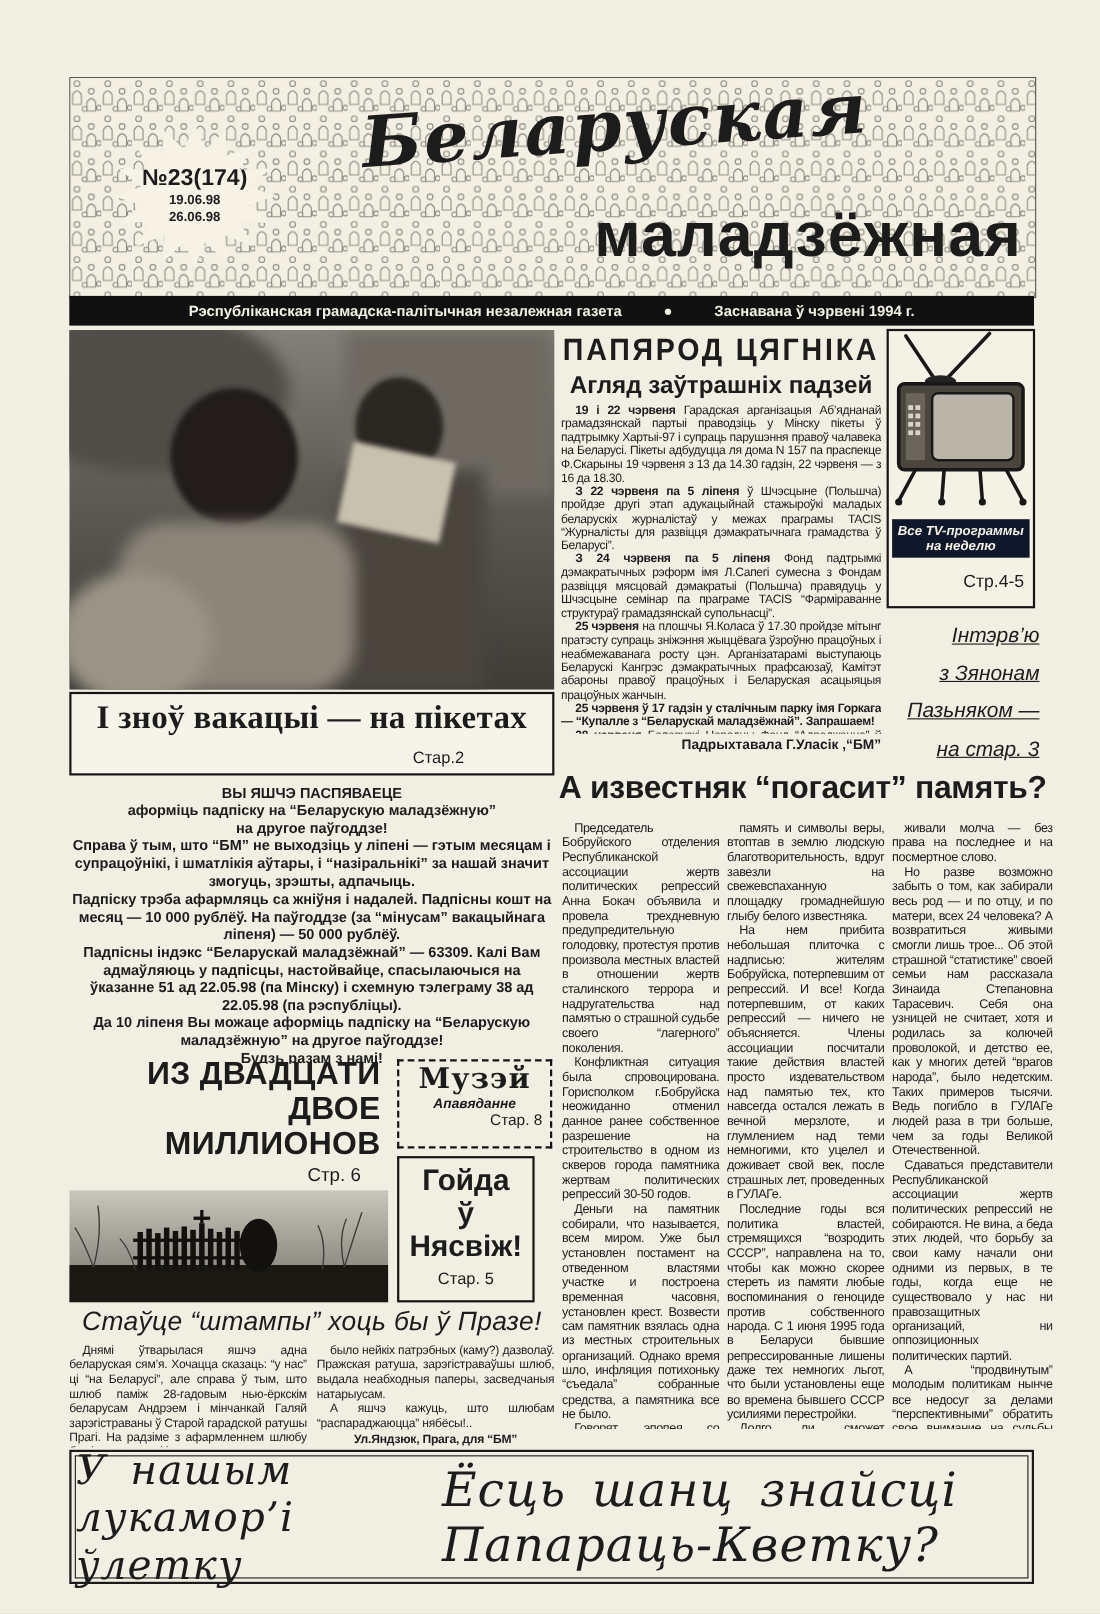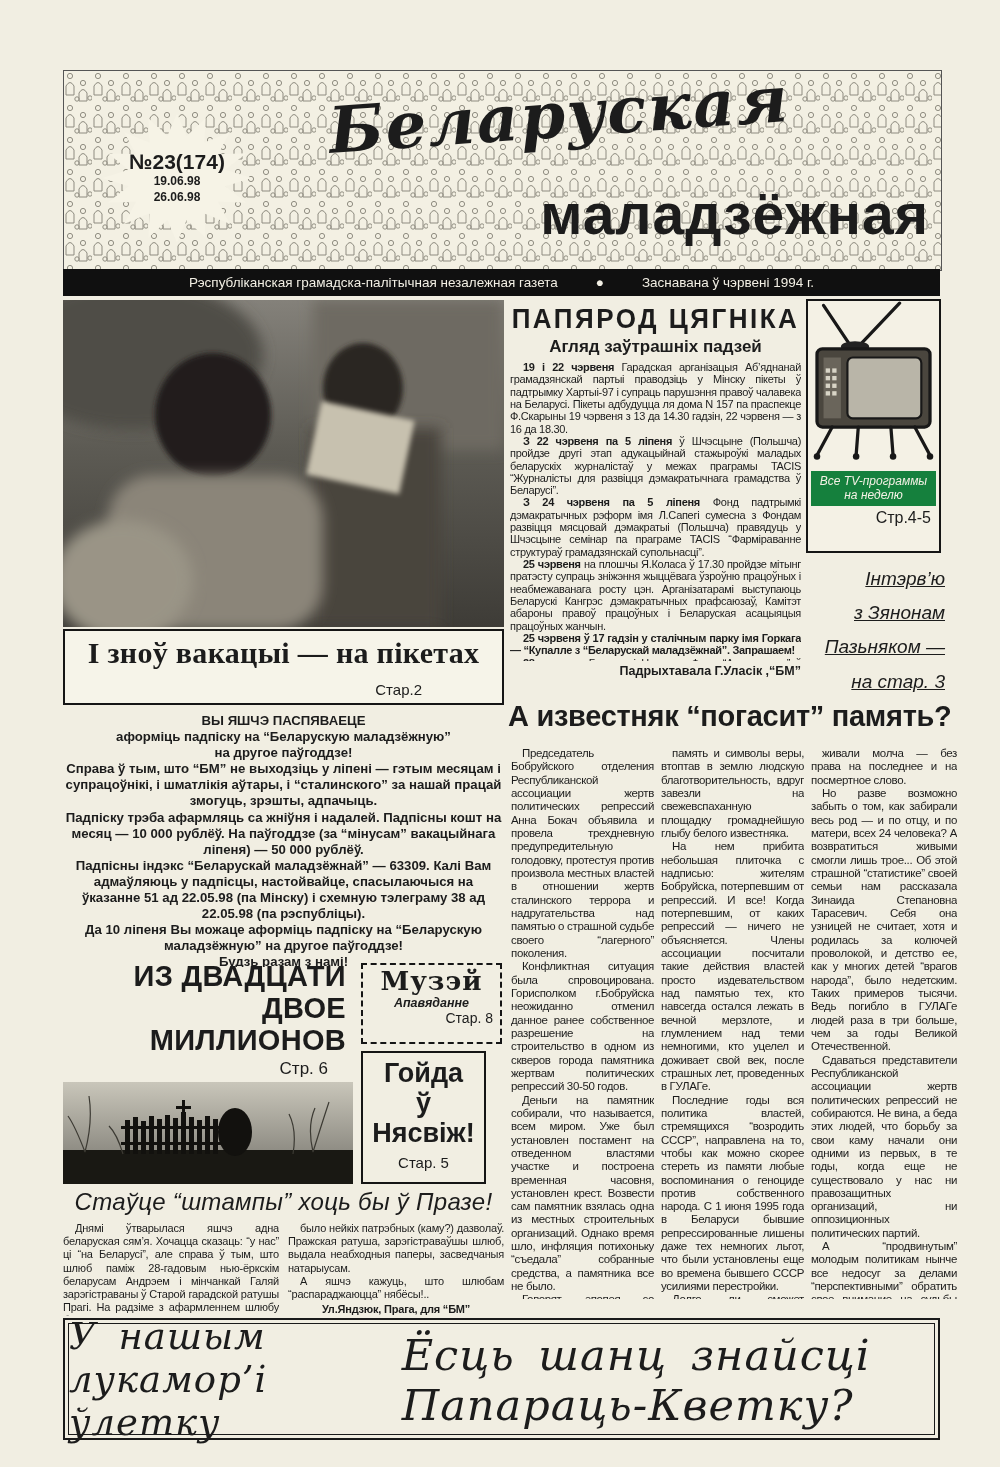--- a/index.html
+++ b/index.html
@@ -12,21 +12,21 @@
          clip-path:polygon(100% 50%,82.4% 56.4%,96.2% 69.1%,77.4% 68.3%,85.4% 85.4%,68.3% 77.4%,69.1% 96.2%,56.4% 82.4%,50% 100%,43.6% 82.4%,30.9% 96.2%,31.7% 77.4%,14.6% 85.4%,22.6% 68.3%,3.8% 69.1%,17.6% 56.4%,0% 50%,17.6% 43.6%,3.8% 30.9%,22.6% 31.7%,14.6% 14.6%,31.7% 22.6%,30.9% 3.8%,43.6% 17.6%,50% 0%,56.4% 17.6%,69.1% 3.8%,68.3% 22.6%,85.4% 14.6%,77.4% 31.7%,96.2% 30.9%,82.4% 43.6%);
          display:flex;flex-direction:column;align-items:center;justify-content:center;
          filter:drop-shadow(0 0 1px #000) drop-shadow(0 0 1px #000);}
   .badge .issue{font-weight:bold;font-size:21px;}
   .badge .dates{font-weight:bold;font-size:12px;line-height:1.3;text-align:center;}
   .m-title1{position:absolute;left:205px;top:6px;width:580px;text-align:center;
             font-family:"DejaVu Serif",serif;font-style:italic;font-weight:bold;font-size:64px;
             transform:rotate(-4deg);letter-spacing:2px;}
   .m-title2{position:absolute;right:12px;top:110px;font-size:57px;font-weight:bold;letter-spacing:1px;}
   .strip{position:absolute;left:63px;top:269px;width:877px;height:27px;background:#101010;color:#f2efe4;
-         display:flex;align-items:center;justify-content:center;gap:38px;font-size:13.5px;font-weight:normal;}
+         display:flex;align-items:center;justify-content:center;gap:38px;font-size:13.5px;font-weight:bold;}
   
   .lead-photo{position:absolute;left:63px;top:300px;width:441px;height:327px;}
   .caption-box{position:absolute;left:63px;top:629px;width:441px;height:76px;background:#f6f4e9;
                border:2px solid #151515;box-sizing:border-box;text-align:center;}
   .caption-box .cap{font-size:30px;font-weight:bold;margin-top:5px;letter-spacing:0.3px;font-family:Liberation Serif, serif;}
   .caption-box .ref{position:absolute;right:80px;bottom:5px;font-size:15px;}
   .subscription{position:absolute;left:63px;top:713px;width:441px;height:254px;overflow:hidden;
                 font-weight:bold;font-size:13.2px;line-height:1.22;text-align:center;}
   .subscription p{margin:0;}
   .millions-title{position:absolute;left:63px;top:961px;width:283px;text-align:right;
@@ -47,30 +47,30 @@
                 font-style:italic;font-size:24px;letter-spacing:0.3px;}
   .prague-col{position:absolute;top:1222px;width:216px;height:94px;font-size:11px;line-height:1.2;
               text-align:justify;overflow:hidden;letter-spacing:-0.2px;}
   .prague-col p{margin:0;text-indent:12px;}
   .pcol1{left:63px;}
   .pcol2{left:288px;}
   .prague-byline{font-weight:bold;text-align:center;text-indent:0 !important;margin-top:2px !important;}
   
   .events{position:absolute;left:510px;top:303px;width:291px;}
   .events .t{font-size:26px;font-weight:900;text-align:center;letter-spacing:2.5px;transform:scaleY(1.08);}
-  .events .s{font-size:17px;font-weight:bold;text-align:center;margin-top:3px;}
+  .events .s{font-size:22px;font-weight:bold;text-align:center;margin-top:3px;}
   .events .body{margin-top:4px;font-size:11px;line-height:1.12;text-align:justify;
                 letter-spacing:-0.3px;height:300px;overflow:hidden;}
   .events .body p{margin:0;text-indent:13px;}
   .events .byline{text-align:right;font-weight:bold;font-size:12.5px;margin-top:3px;}
   .tv{position:absolute;left:806px;top:299px;width:135px;height:254px;border:2px solid #151515;
       box-sizing:border-box;background:#f4f1e5;}
-  .tv .banner{margin:3px 3px 0 3px;background:#15803d;color:#f4f1e5;font-size:12px;font-weight:normal;
+  .tv .banner{margin:3px 3px 0 3px;background:#0f172a;color:#f4f1e5;font-size:12px;font-weight:bold;
               font-style:italic;text-align:center;line-height:1.2;padding:3px 0;}
-  .tv .ref{text-align:right;font-size:16px;padding-right:8px;margin-top:3px;}
+  .tv .ref{text-align:right;font-size:16px;padding-right:8px;margin-top:14px;}
   .interview{position:absolute;left:800px;top:562px;width:145px;text-align:right;
              font-style:italic;font-size:19px;line-height:1.8;text-decoration:underline;}
   .memory-title{position:absolute;left:508px;top:700px;width:450px;font-size:29px;font-weight:bold;
                 white-space:nowrap;letter-spacing:-0.3px;}
   .mcol{position:absolute;top:747px;width:143px;height:552px;font-size:11.5px;line-height:1.16;
         text-align:justify;overflow:hidden;letter-spacing:-0.35px;}
   .mcol p{margin:0;text-indent:11px;}
   .mcol1{left:511px;}
   .mcol2{left:661px;}
   .mcol3{left:811px;width:146px;}
@@ -148,21 +148,21 @@
 
   <div class="caption-box">
     <div class="cap">І зноў вакацыі — на пікетах</div>
     <div class="ref">Стар.2</div>
   </div>
 
   <div class="subscription">
     <p>ВЫ ЯШЧЭ ПАСПЯВАЕЦЕ</p>
     <p>аформіць падпіску на “Беларускую маладзёжную”</p>
     <p>на другое паўгоддзе!</p>
-    <p>Справа ў тым, што “БМ” не выходзіць у ліпені — гэтым месяцам і супрацоўнікі, і шматлікія аўтары, і “сталинского” за нашай працай змогуць, зрэшты, адпачыць.</p>
+    <p>Справа ў тым, што “БМ” не выходзіць у ліпені — гэтым месяцам і супрацоўнікі, і шматлікія аўтары, і “назіральнікі” за нашай значит змогуць, зрэшты, адпачыць.</p>
     <p>Падпіску трэба афармляць са жніўня і надалей. Падпісны кошт на месяц — 10 000 рублёў. На паўгоддзе (за “мінусам” вакацыйнага ліпеня) — 50 000 рублёў.</p>
     <p>Падпісны індэкс “Беларускай маладзёжнай” — 63309. Калі Вам адмаўляюць у падпісцы, настойвайце, спасылаючыся на ўказанне 51 ад 22.05.98 (па Мінску) і схемную тэлеграму 38 ад 22.05.98 (па рэспубліцы).</p>
     <p>Да 10 ліпеня Вы можаце аформіць падпіску на “Беларускую маладзёжную” на другое паўгоддзе!</p>
     <p>Будзь разам з намі!</p>
   </div>
 
   <div class="millions-title">
     <div>ИЗ ДВАДЦАТИ</div>
     <div>ДВОЕ</div>
     <div>МИЛЛИОНОВ</div>

